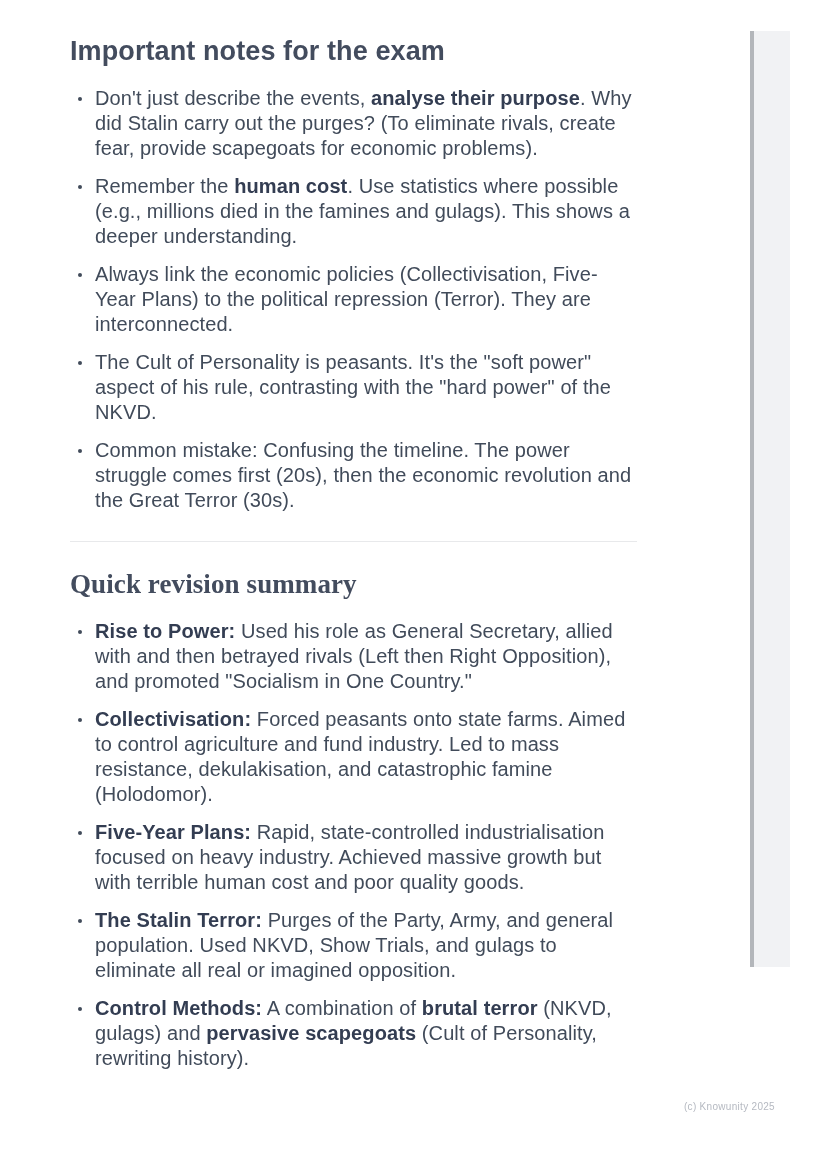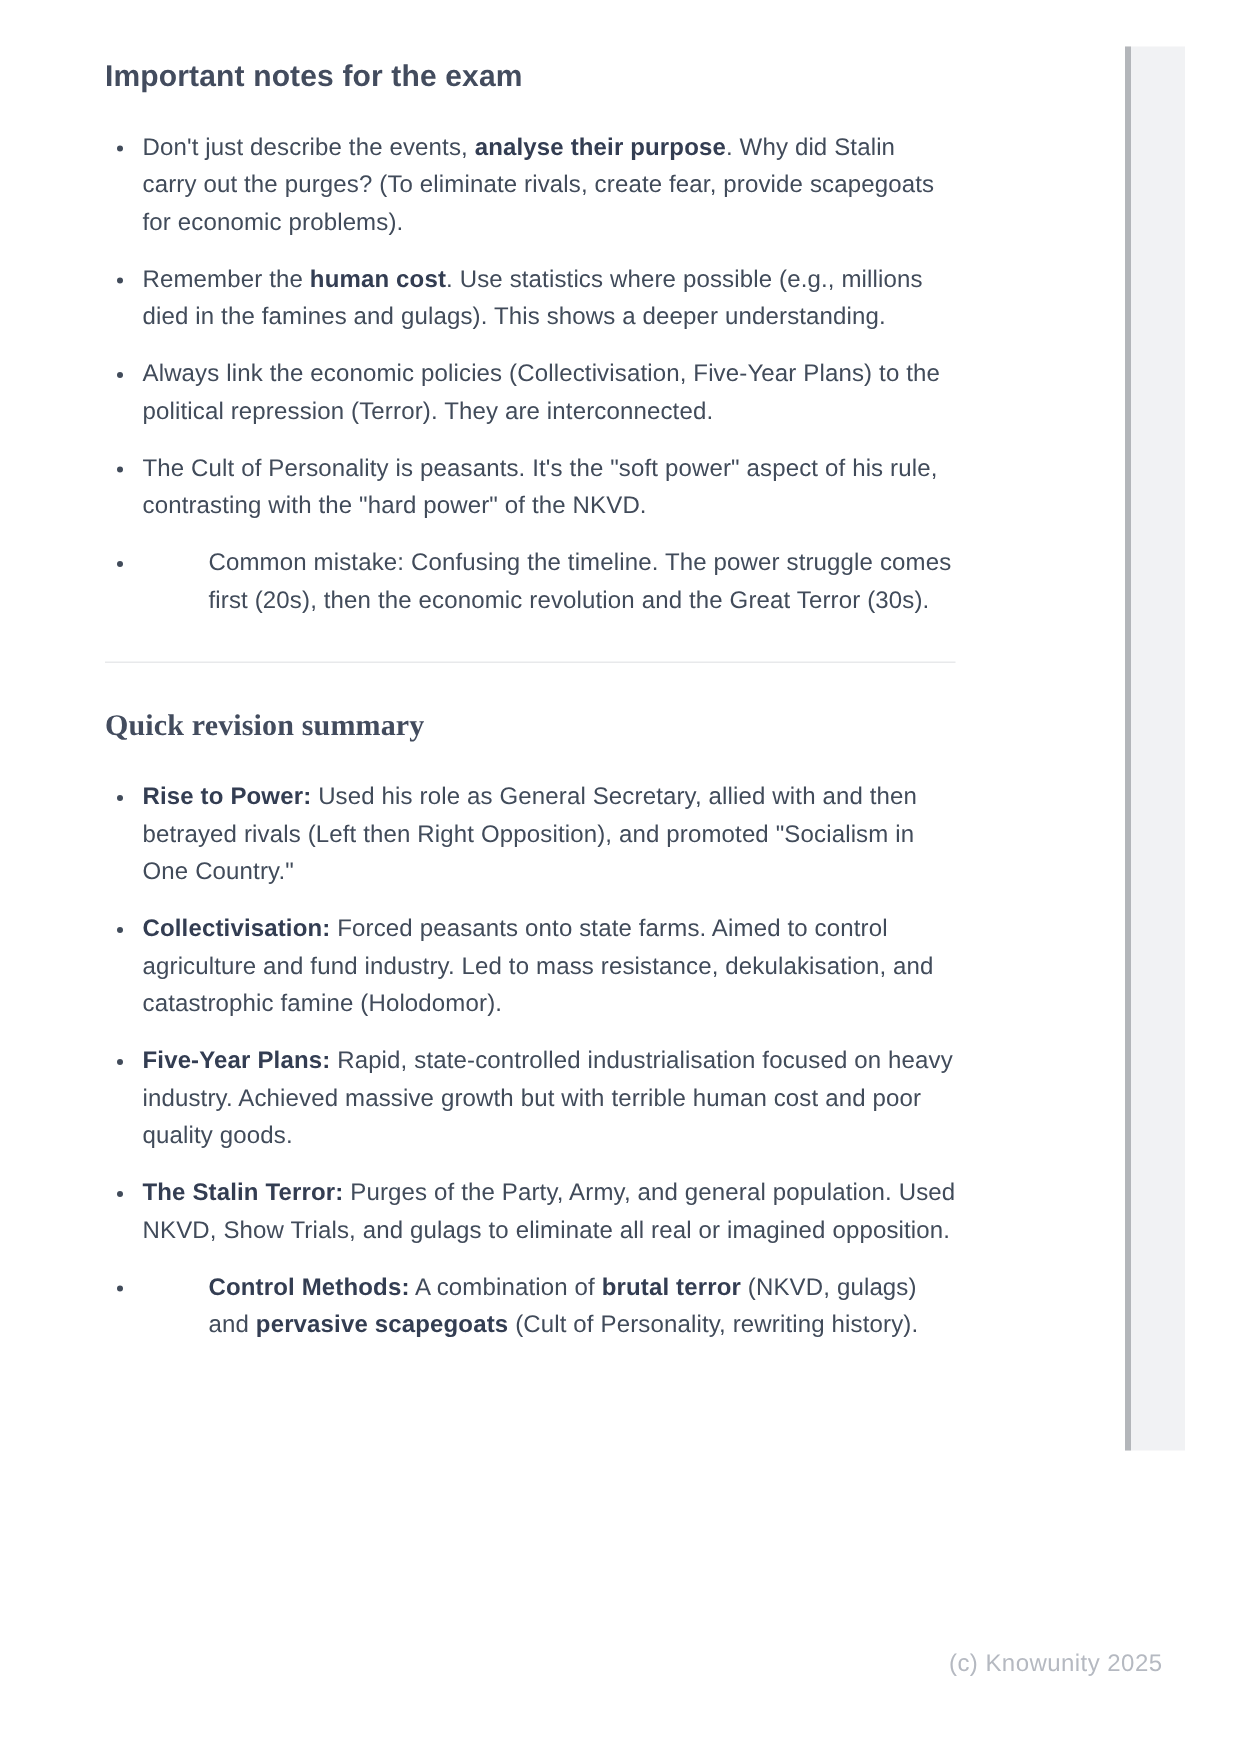--- a/index.html
+++ b/index.html
@@ -11,46 +11,46 @@
     font-family: "Liberation Sans", "DejaVu Sans", sans-serif;
     -webkit-font-smoothing: antialiased;
   }
   .content {
     position: absolute;
     left: 70px; top: 38px;
     width: 567px;
   }
   h1.section-heading {
     margin: 0 0 22px 0;
-    font-size: 20px;
+    font-size: 27px;
     line-height: 26px;
     font-weight: 700;
     color: #434c5e;
     letter-spacing: 0.1px;
   }
   ul.notes-list {
     list-style: none;
     margin: 0; padding: 0;
   }
   ul.notes-list li {
     display: flex;
     align-items: flex-start;
     margin: 0 0 13px 0;
   }
-  ul.notes-list li:last-child { margin-bottom: 0; gap: 44px; }
+  ul.notes-list li:last-child { margin-bottom: 0; }
   .dot {
     flex: 0 0 auto;
     width: 4px; height: 4px;
     border-radius: 50%;
     background: #414b5a;
     margin: 11px 13px 0 8px;
   }
   .txt {
     flex: 1 1 auto;
-    font-size: 16px;
+    font-size: 20px;
     line-height: 25px;
     color: #414b5a;
     letter-spacing: 0.1px;
   }
   .txt b {
     font-weight: 700;
     color: #333d52;
   }
   .divider {
     border: none;
@@ -67,21 +67,21 @@
   .scrollbar-thumb {
     position: absolute;
     left: 0; top: 0;
     width: 4px; height: 100%;
     background: #b3b6ba;
   }
   .footer-credit {
     position: absolute;
     top: 1101px;
     right: 53px;
-    font-size: 16px;
+    font-size: 10px;
     letter-spacing: 0.3px;
     color: #b5b9c1;
   }
 </style>
 </head>
 <body>
 
 <div class="content">
 
   <h1 class="section-heading">Important notes for the exam</h1>

